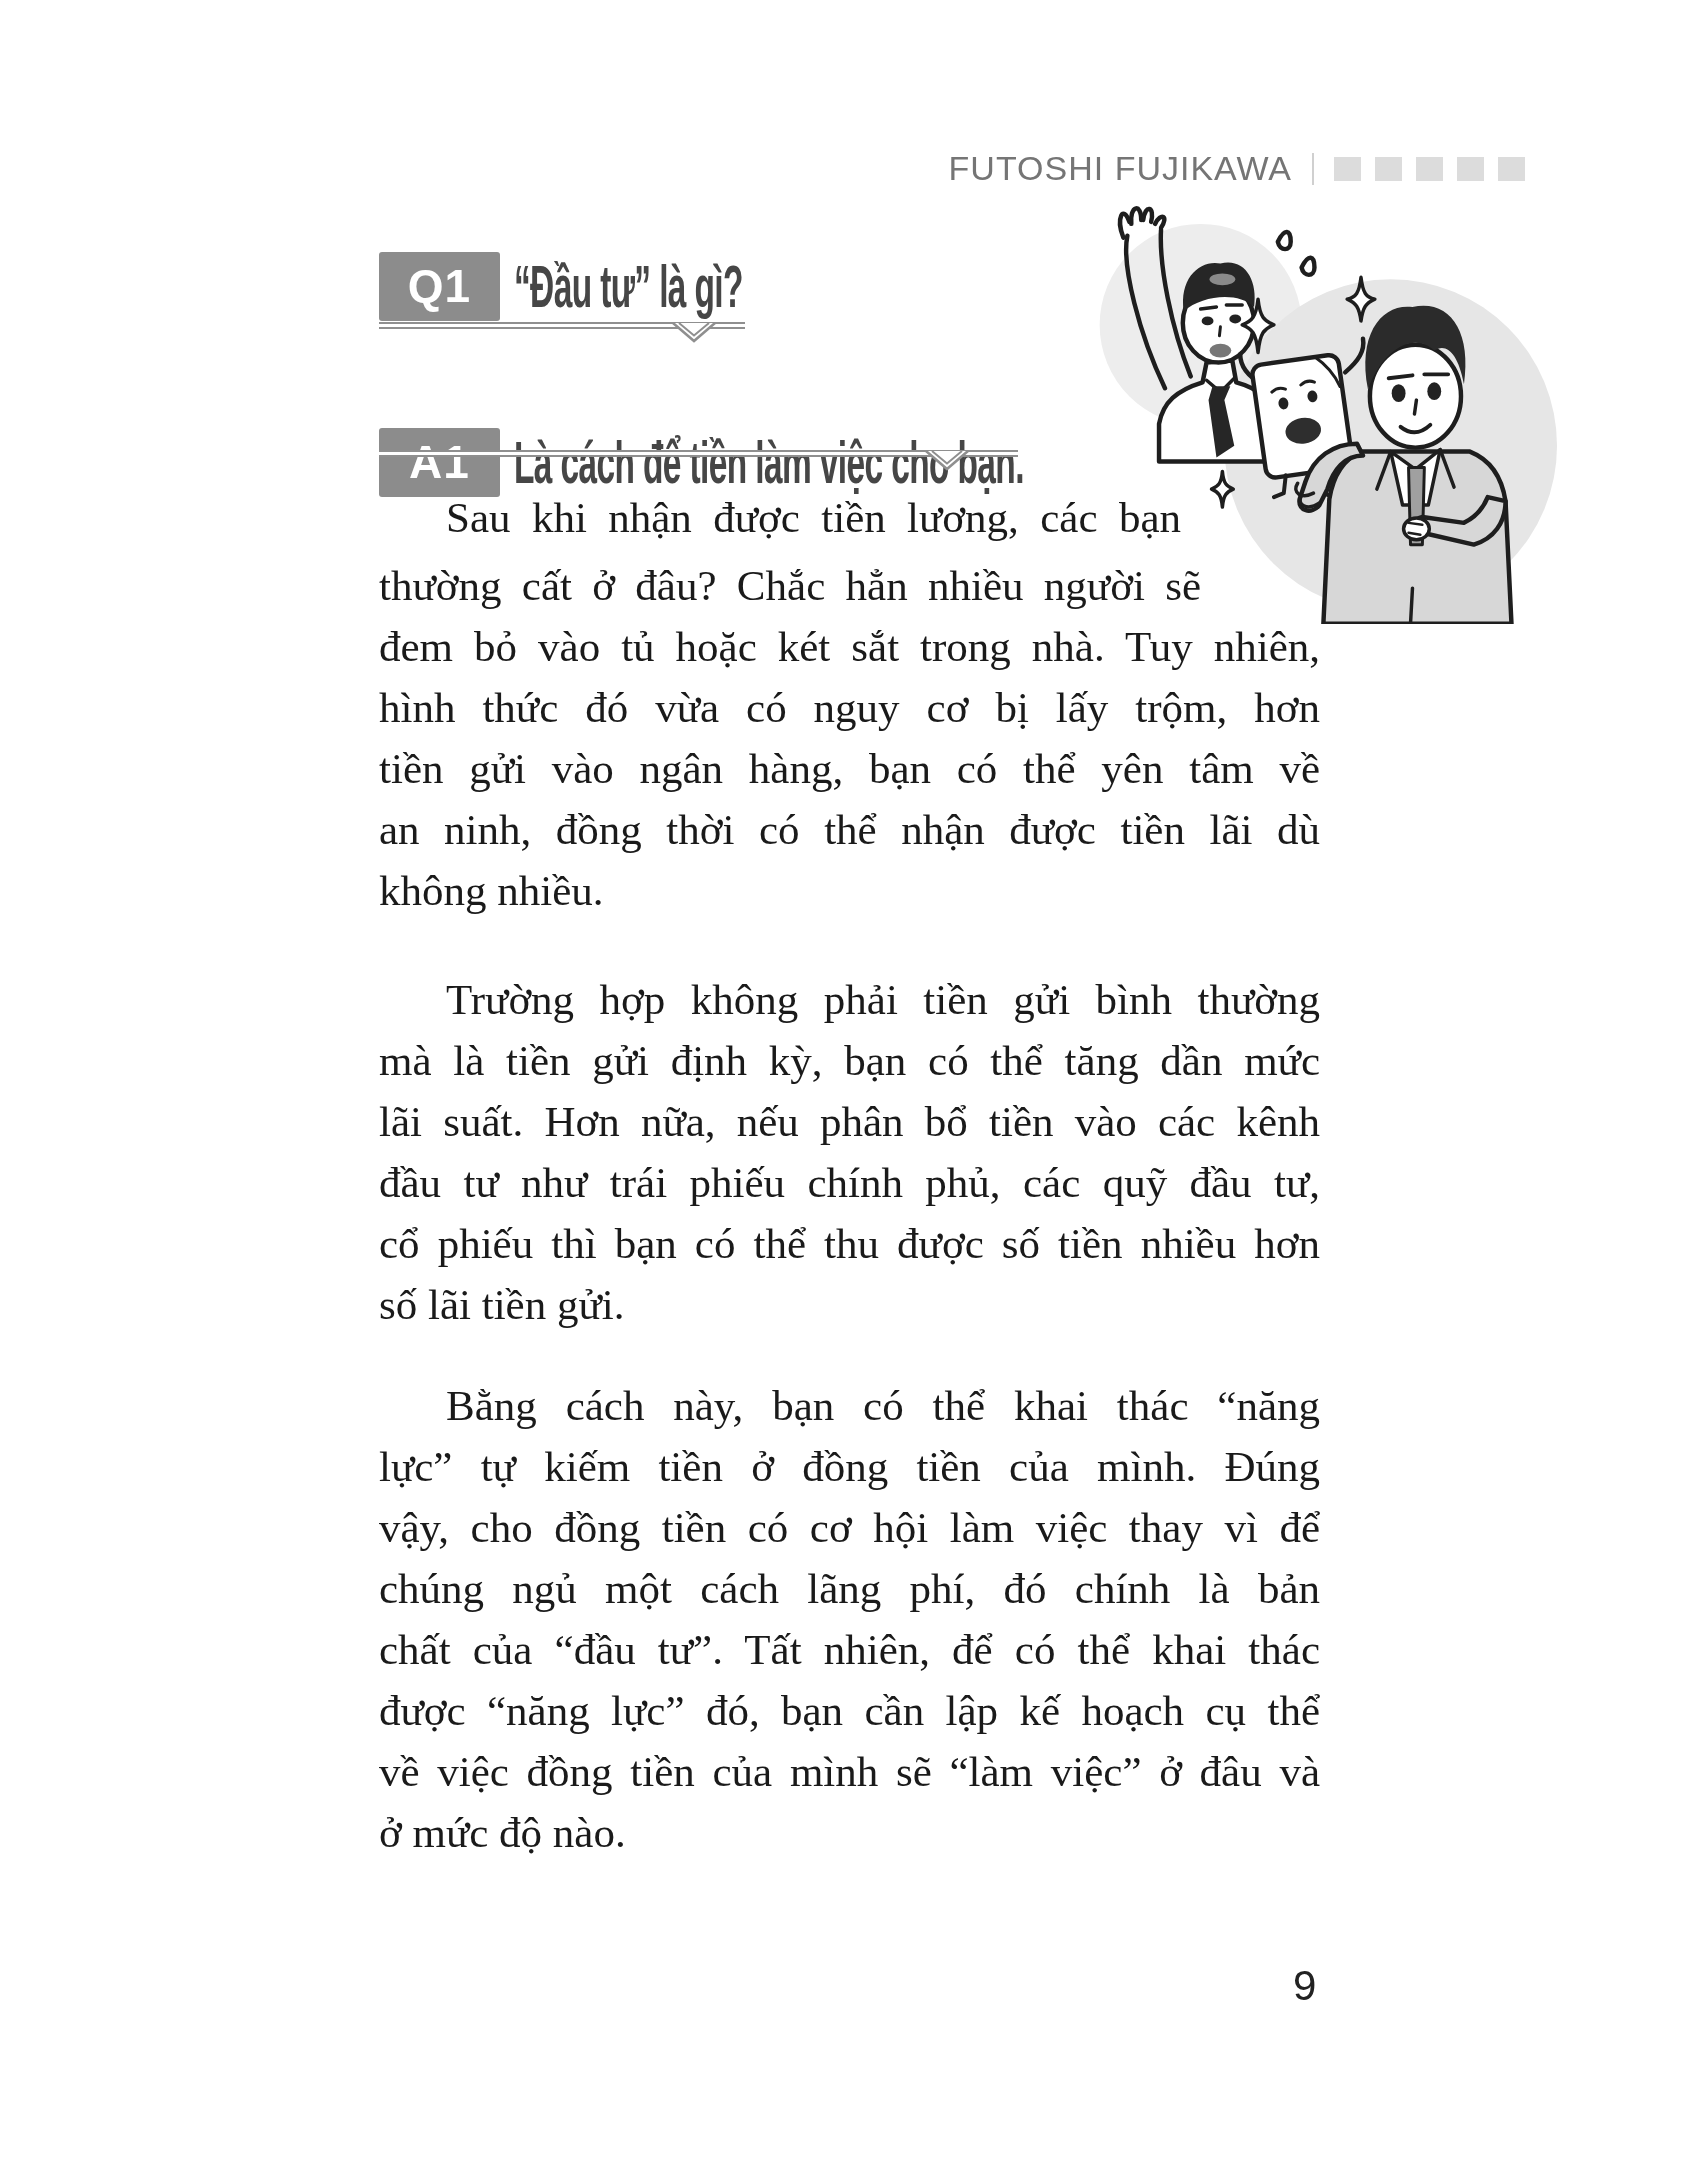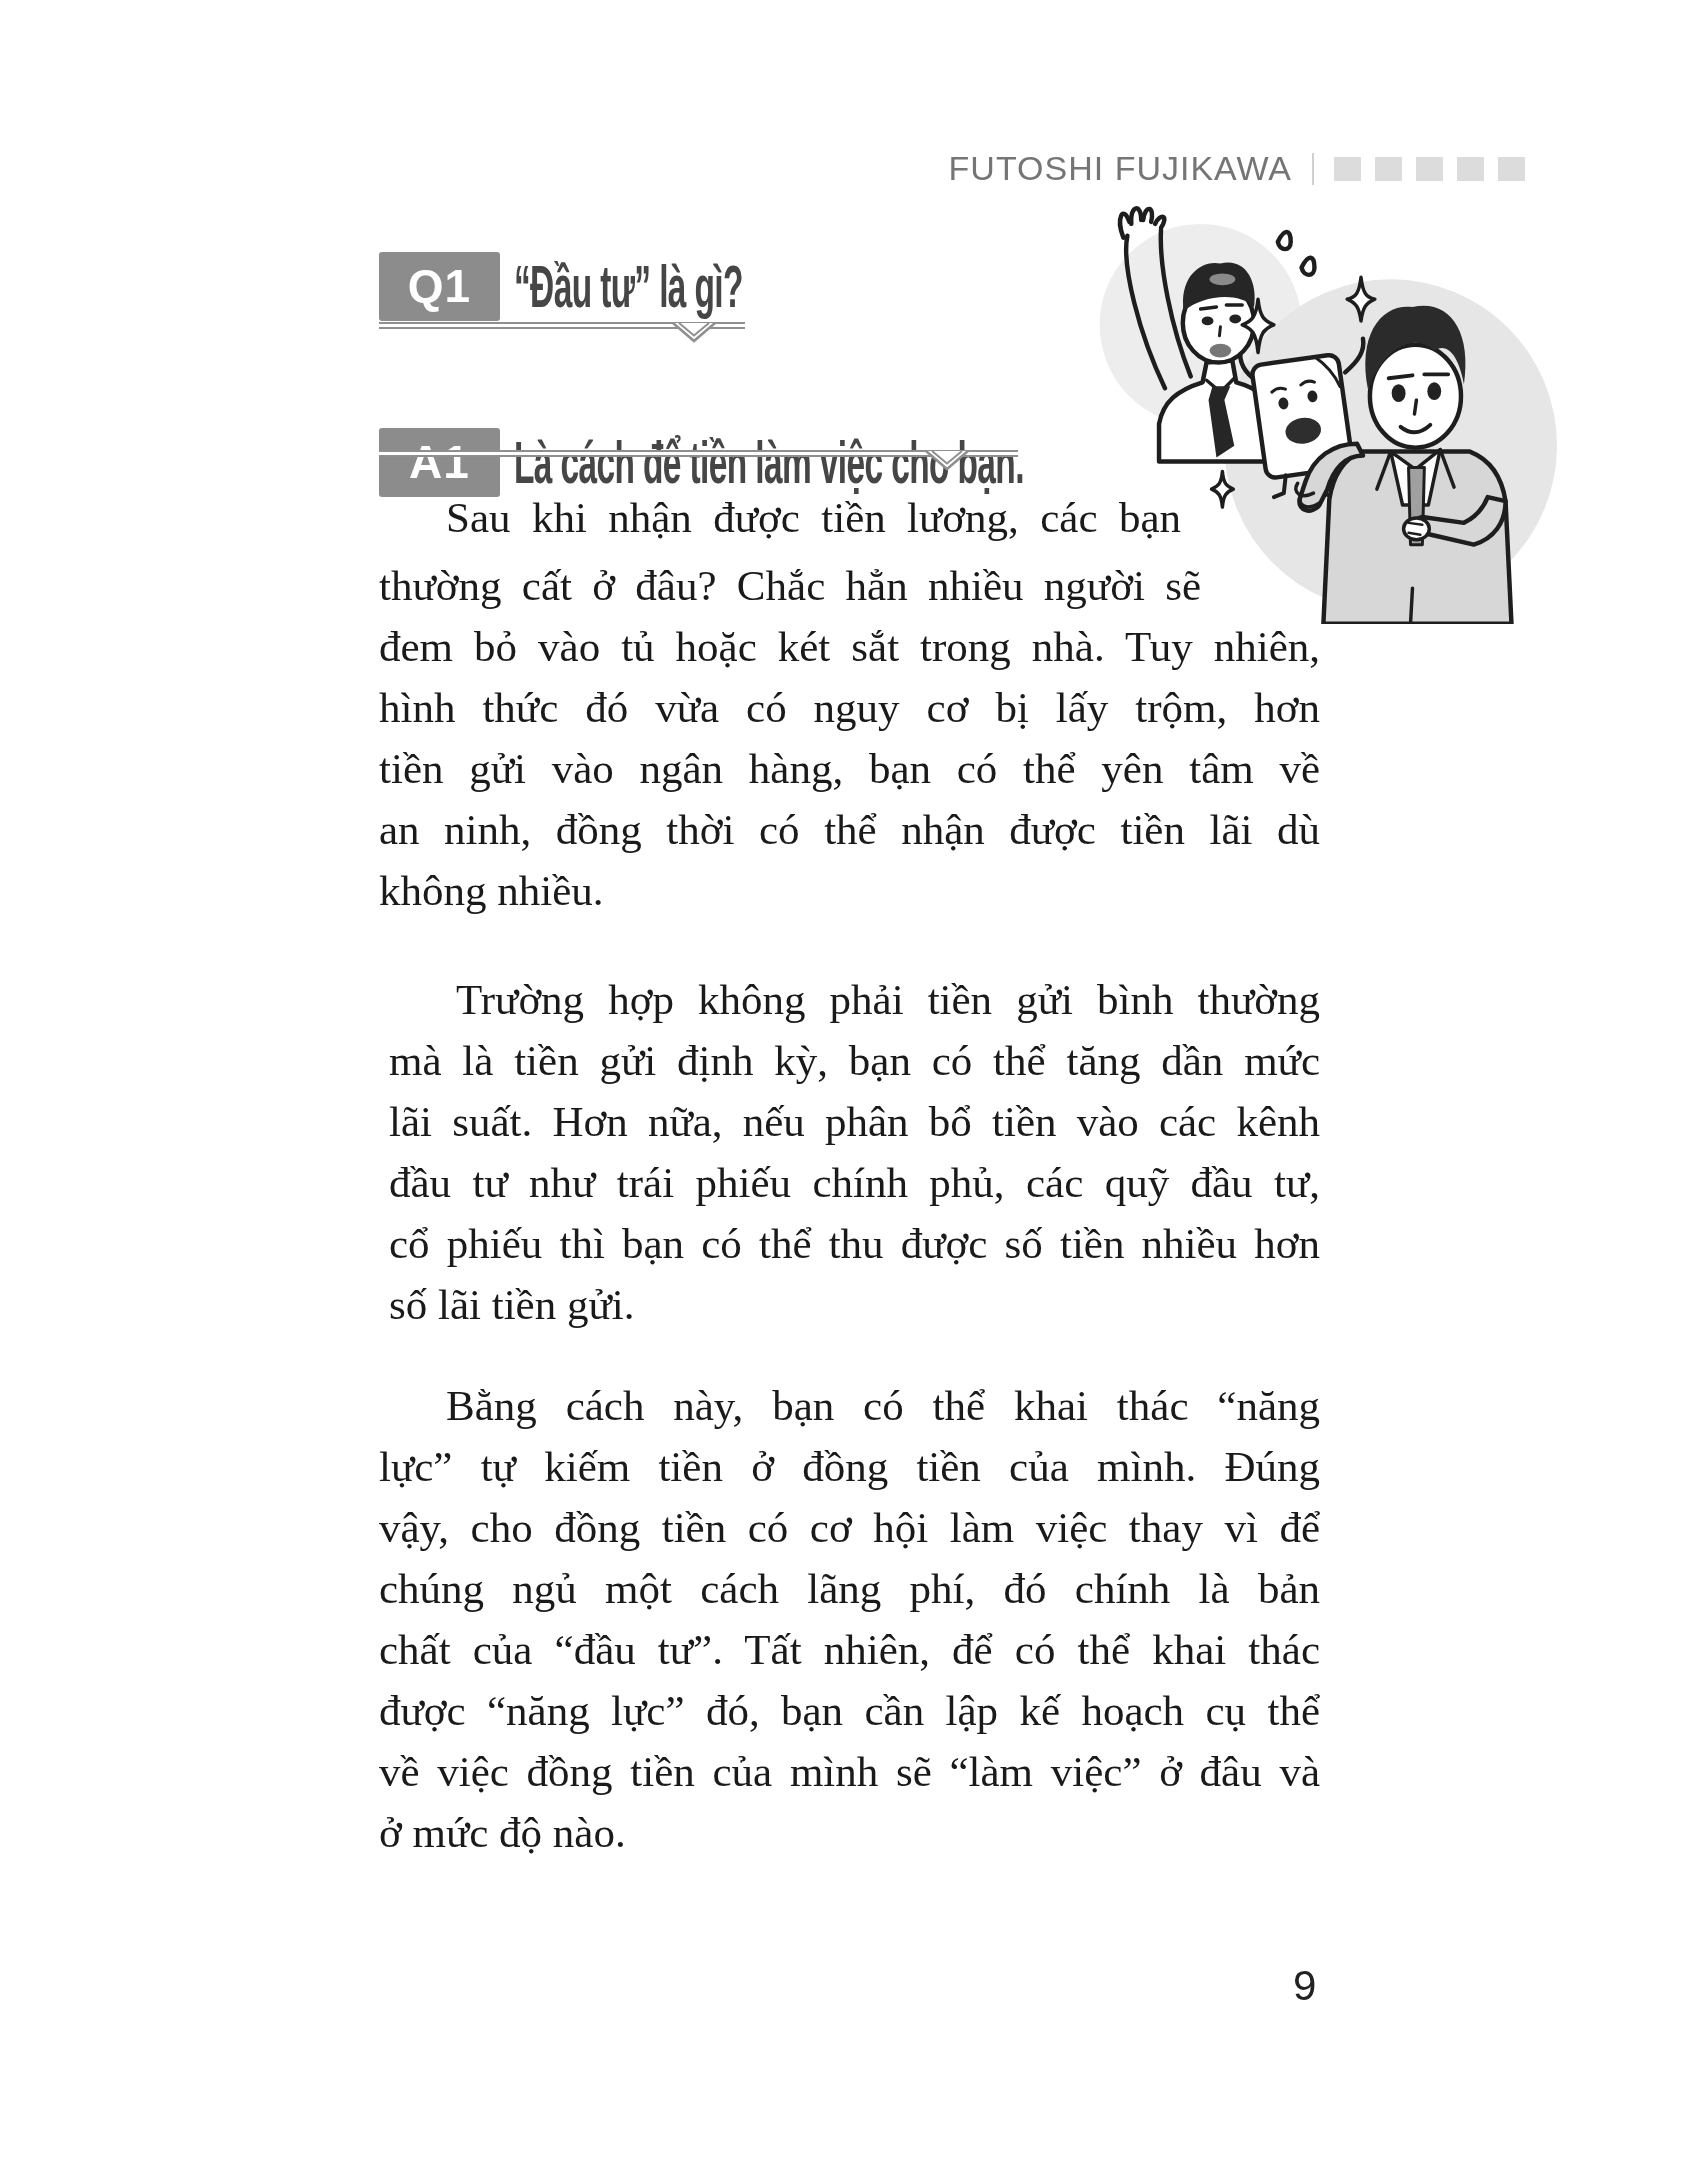--- a/index.html
+++ b/index.html
@@ -49,21 +49,21 @@
   }
   #q-rule{ top:322px; width:366px; }
   #a-rule{ top:450px; width:639px; }
   .chev{ position:absolute; z-index:2; }
   #q-chev{ left:671px; top:322px; }
   #a-chev{ left:924px; top:450px; }
 
   
   #body-text{ position:absolute; left:379px; top:487px; width:941px; }
   .para{ position:relative; }
-  #para-1{ margin-top:48px;margin-left:10px; }
+  #para-1{ margin-top:48px; }
   #para-2{ margin-top:40px; }
   .line{
     font-size:43px; line-height:61px; color:var(--body-text,#1a1a1a);
     text-align:justify; text-align-last:justify;
     height:61px; overflow:visible; white-space:normal;
   }
   .line.first{ text-indent:67px; }
   .line.last{ text-align-last:left; }
   
   #para-0 .line:nth-child(1){ width:802px; }

